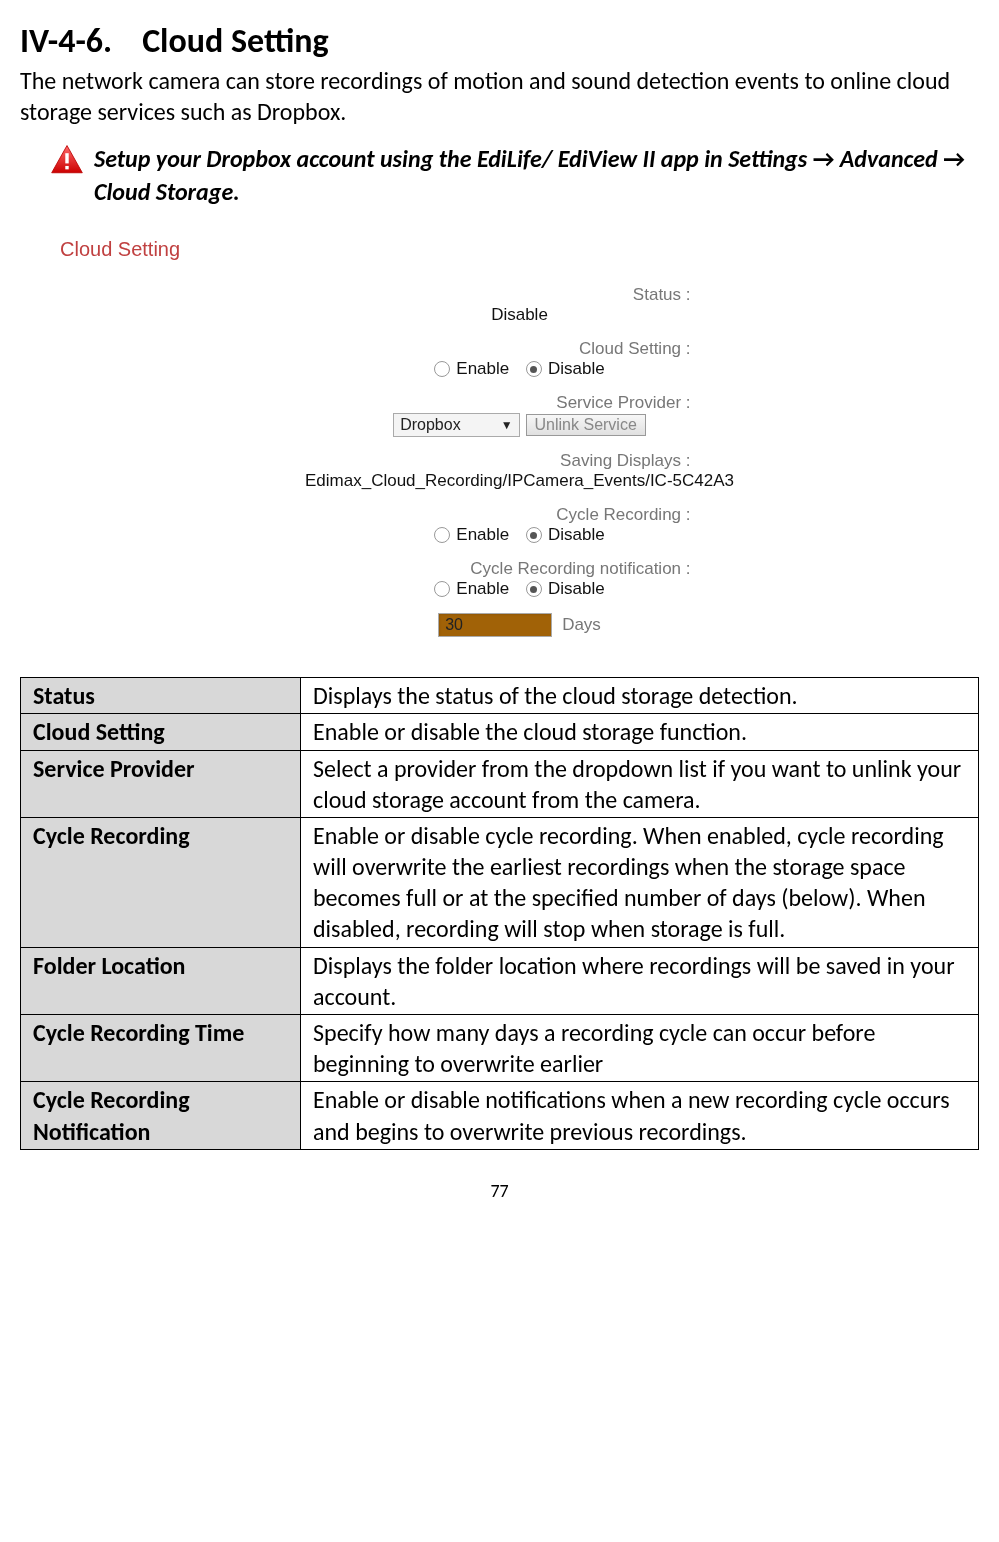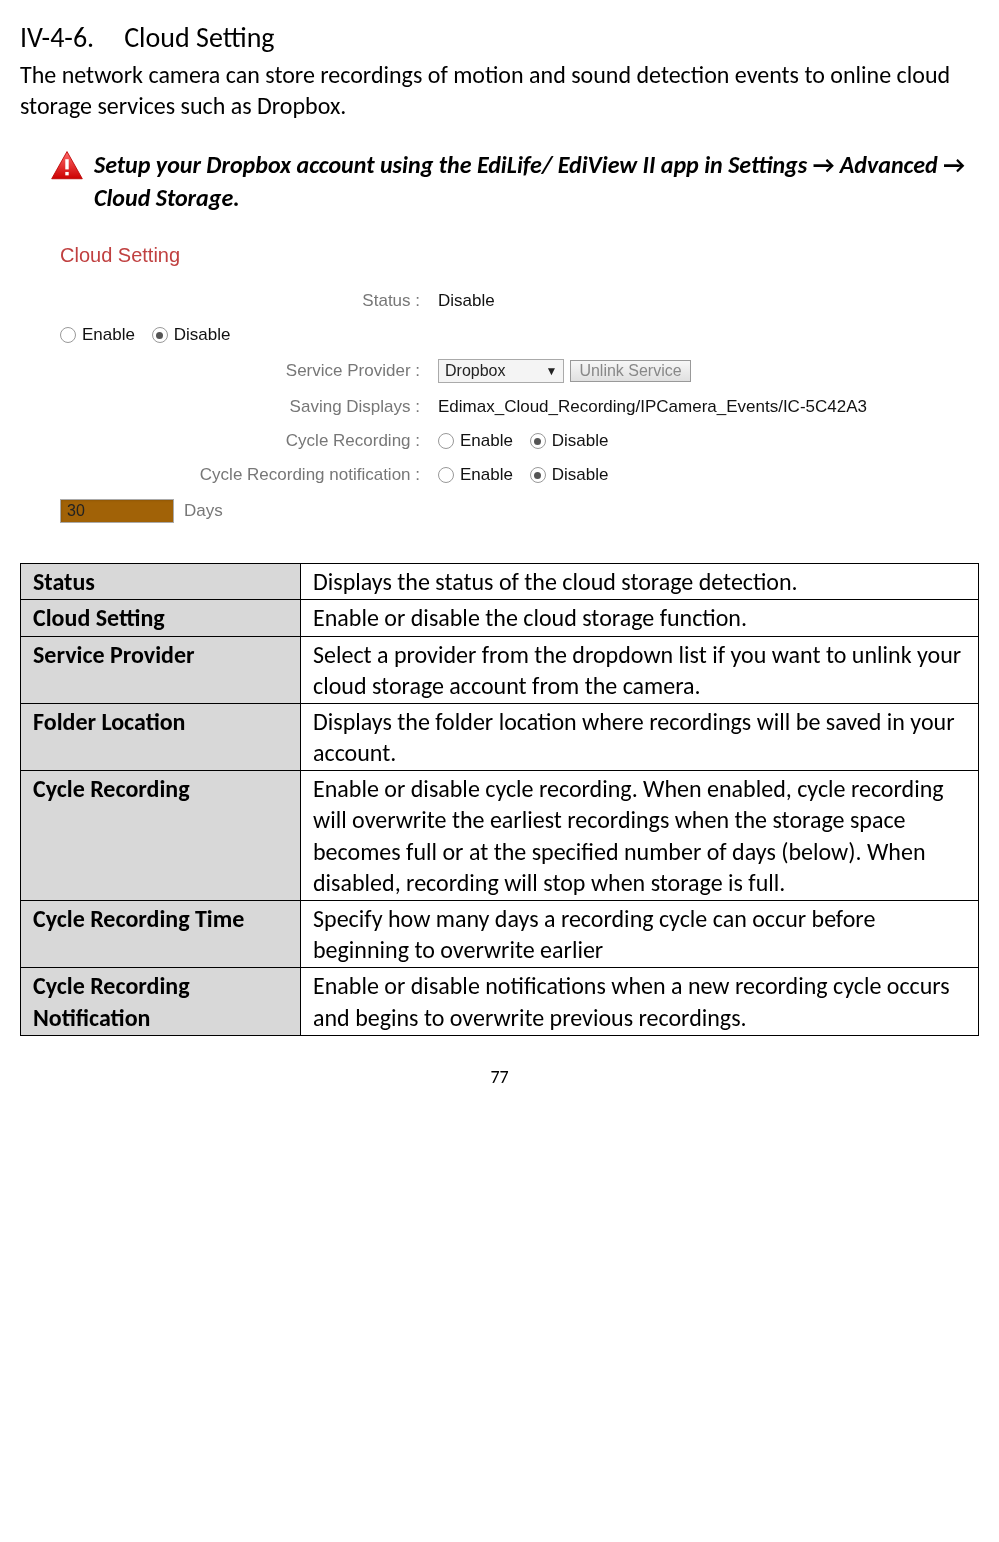--- a/index.html
+++ b/index.html
@@ -4,31 +4,31 @@
   <style>
     body {
       font-family: Calibri, Arial, sans-serif;
       font-size: 24px;
       margin: 0;
       padding: 20px 20px 10px 20px;
       width: 959px;
       color: #000;
     }
     .section-heading {
-      font-weight: normal;
-      font-size: 28px;
+      font-weight: bold;
+      font-size: 34px;
       margin-bottom: 4px;
     }
     .section-heading .num {
       margin-right: 30px;
     }
     .intro-text {
       font-size: 24px;
       line-height: 1.3;
-      margin-bottom: 28px;
+      margin-bottom: 16px;
     }
     .note-box {
       display: flex;
       align-items: flex-start;
       margin-left: 30px;
       margin-bottom: 30px;
     }
     .warning-icon {
       width: 34px;
       height: 34px;
@@ -55,20 +55,21 @@
       font-weight: normal;
       margin-bottom: 24px;
     }
     .form-row {
       display: flex;
       align-items: center;
       margin-bottom: 14px;
       font-family: Arial, sans-serif;
       font-size: 17px;
       color: #777;
+      flex-direction: column;
     }
     .form-label {
       width: 360px;
       text-align: right;
       padding-right: 18px;
       color: #777;
     }
     .form-value {
       color: #111;
       display: flex;
@@ -178,20 +179,21 @@
 
 <div class="screenshot-panel">
   <div class="panel-title">Cloud Setting</div>
 
   <div class="form-row">
     <div class="form-label">Status :</div>
     <div class="form-value">Disable</div>
   </div>
 
   <div class="form-row">
+    <div class="form-label">Cloud Setting :</div>
     <div class="form-value">
       <span class="radio"></span>
       <span>Enable</span>
       &nbsp;
       <span class="radio checked"></span>
       <span>Disable</span>
     </div>
   </div>
 
   <div class="form-row">
@@ -248,28 +250,28 @@
       </tr>
       <tr>
         <td class="label-cell">Cloud Setting</td>
         <td>Enable or disable the cloud storage function.</td>
       </tr>
       <tr>
         <td class="label-cell">Service Provider</td>
         <td>Select a provider from the dropdown list if you want to unlink your cloud storage account from the camera.</td>
       </tr>
       <tr>
+        <td class="label-cell">Cycle Recording</td>
+        <td>Enable or disable cycle recording. When enabled, cycle recording will overwrite the earliest recordings when the storage space becomes full or at the specified number of days (below). When disabled, recording will stop when storage is full.</td>
+      </tr>
+      <tr>
         <td class="label-cell">Folder Location</td>
         <td>Displays the folder location where recordings will be saved in your account.</td>
       </tr>
       <tr>
-        <td class="label-cell">Cycle Recording</td>
-        <td>Enable or disable cycle recording. When enabled, cycle recording will overwrite the earliest recordings when the storage space becomes full or at the specified number of days (below). When disabled, recording will stop when storage is full.</td>
-      </tr>
-      <tr>
         <td class="label-cell">Cycle Recording Time</td>
         <td>Specify how many days a recording cycle can occur before beginning to overwrite earlier</td>
       </tr>
       <tr>
         <td class="label-cell">Cycle Recording Notification</td>
         <td>Enable or disable notifications when a new recording cycle occurs and begins to overwrite previous recordings.</td>
       </tr>
     </tbody>
 </table>
 

